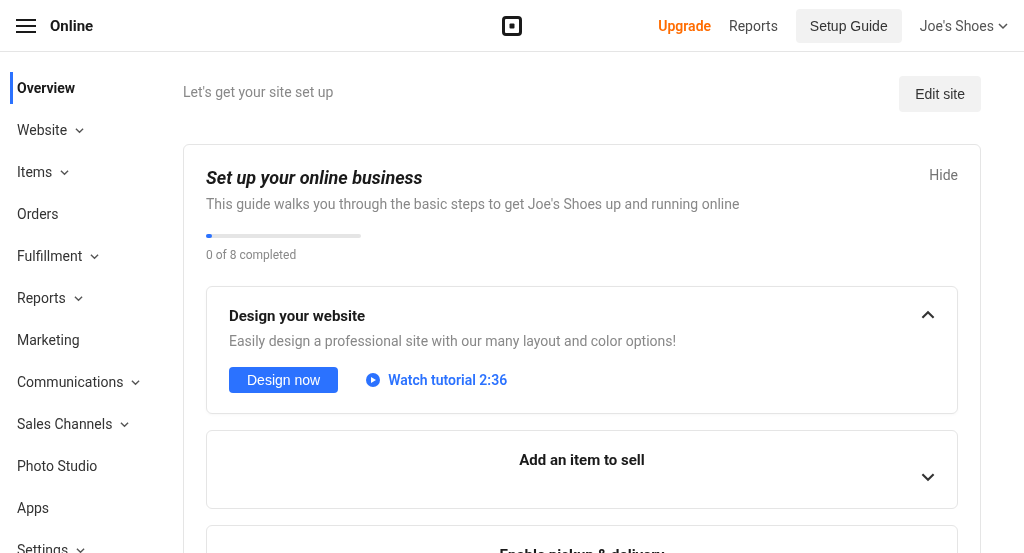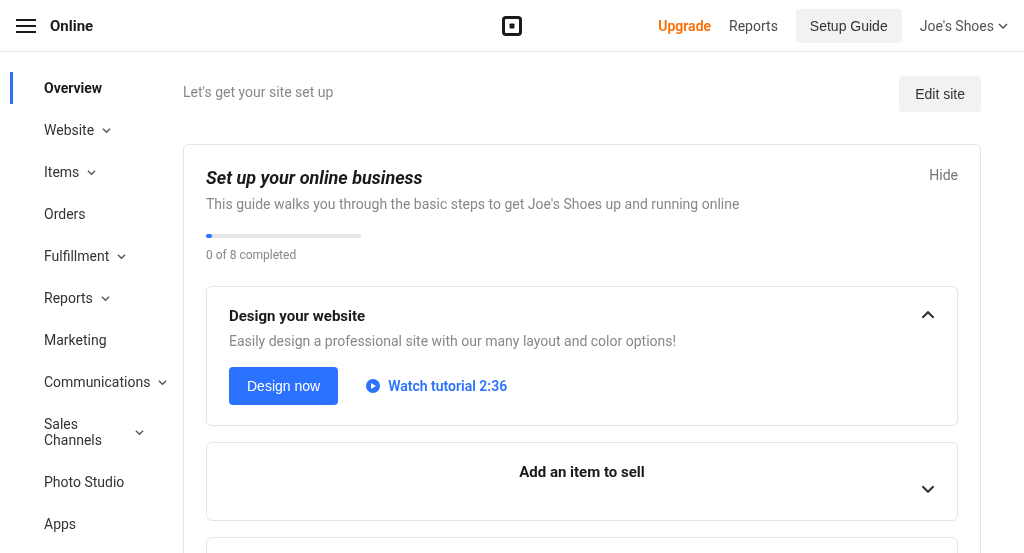--- a/index.html
+++ b/index.html
@@ -20,21 +20,21 @@
     .btn-setup { background: #f2f2f2; border: none; padding: 9px 14px; border-radius: 4px; font-size: 14px; color: #333; cursor: pointer; font-weight: 400; }
     .account-switch { font-size: 14px; color: #555; cursor: pointer; display: inline-flex; align-items: center; gap: 4px; }
     .chev { display:inline-block; }
     .chev svg { display:block; }
 
     
     .layout { display: flex; }
 
     
     .sidebar { width: 175px; padding: 20px 0 20px 10px; }
-    .side-item { padding: 8px 31px; font-size: 14px; color: #333; cursor: pointer; display: flex; align-items: center; gap: 6px; border-left: 3px solid transparent; margin-bottom: 10px;}
+    .side-item { padding: 8px 4px; font-size: 14px; color: #333; cursor: pointer; display: flex; align-items: center; gap: 6px; border-left: 3px solid transparent; margin-bottom: 10px;}
     .side-item.active { border-left: 3px solid #2b72ff; font-weight: 700; color:#1a1a1a;}
     .side-chev { margin-left: 2px; }
 
     
     .main { flex: 1; padding: 24px 24px 40px 8px; max-width: 830px; }
     .header-row { display:flex; align-items:flex-start; }
     .welcome { font-size: 22px; font-weight: 700; }
     .subwelcome { color: #888; font-size: 14px; margin-top: 8px; }
     .edit-btn { margin-left: auto; background: #f2f2f2; border:none; padding: 10px 16px; border-radius:4px; font-size:14px; color:#333; cursor:pointer; }
 
@@ -49,21 +49,21 @@
     .progress-fill { position:absolute; left:0; top:0; bottom:0; width:4%; background:#2b72ff; border-radius:2px; }
     .progress-text { font-size:12px; color:#888; margin-top:10px; }
 
     
     .step-card { border:1px solid #e5e5e5; border-radius:6px; padding:20px 22px; margin-top:24px; box-shadow: 0 1px 3px rgba(0,0,0,0.03); }
     .step-head { display:flex; align-items:flex-start; }
     .step-title { font-size:15px; font-weight:700; }
     .step-desc { color:#888; font-size:14px; margin-top:8px; }
     .step-chev { margin-left:auto; cursor:pointer;}
     .step-actions { display:flex; align-items:center; gap:28px; margin-top:18px; }
-    .btn-primary { background:#2b72ff; color:#fff; border:none; padding:11px 18px; border-radius:4px; font-size:14px; font-weight:500; cursor:pointer; }
+    .btn-primary { background:#2b72ff; color:#fff; border:none; padding:5px 18px; border-radius:4px; font-size:14px; font-weight:500; cursor:pointer; }
     .watch { color:#2b72ff; font-size:14px; font-weight:600; cursor:pointer; display:inline-flex; align-items:center; gap:8px; }
     .play-circle { width:14px; height:14px; border-radius:50%; background:#2b72ff; display:inline-flex; align-items:center; justify-content:center; }
     .play-circle::after { content:""; border-left:5px solid #fff; border-top:3px solid transparent; border-bottom:3px solid transparent; margin-left:1px;}
 
     
     .step-collapsed { border:1px solid #e5e5e5; border-radius:6px; padding:20px 22px; margin-top:16px; display:flex; align-items:center; cursor:pointer;flex-direction:column; }
     .step-collapsed .step-title { font-size:15px; font-weight:700; }
     .step-collapsed .step-chev { margin-left:auto; }
   </style>
 </head>

